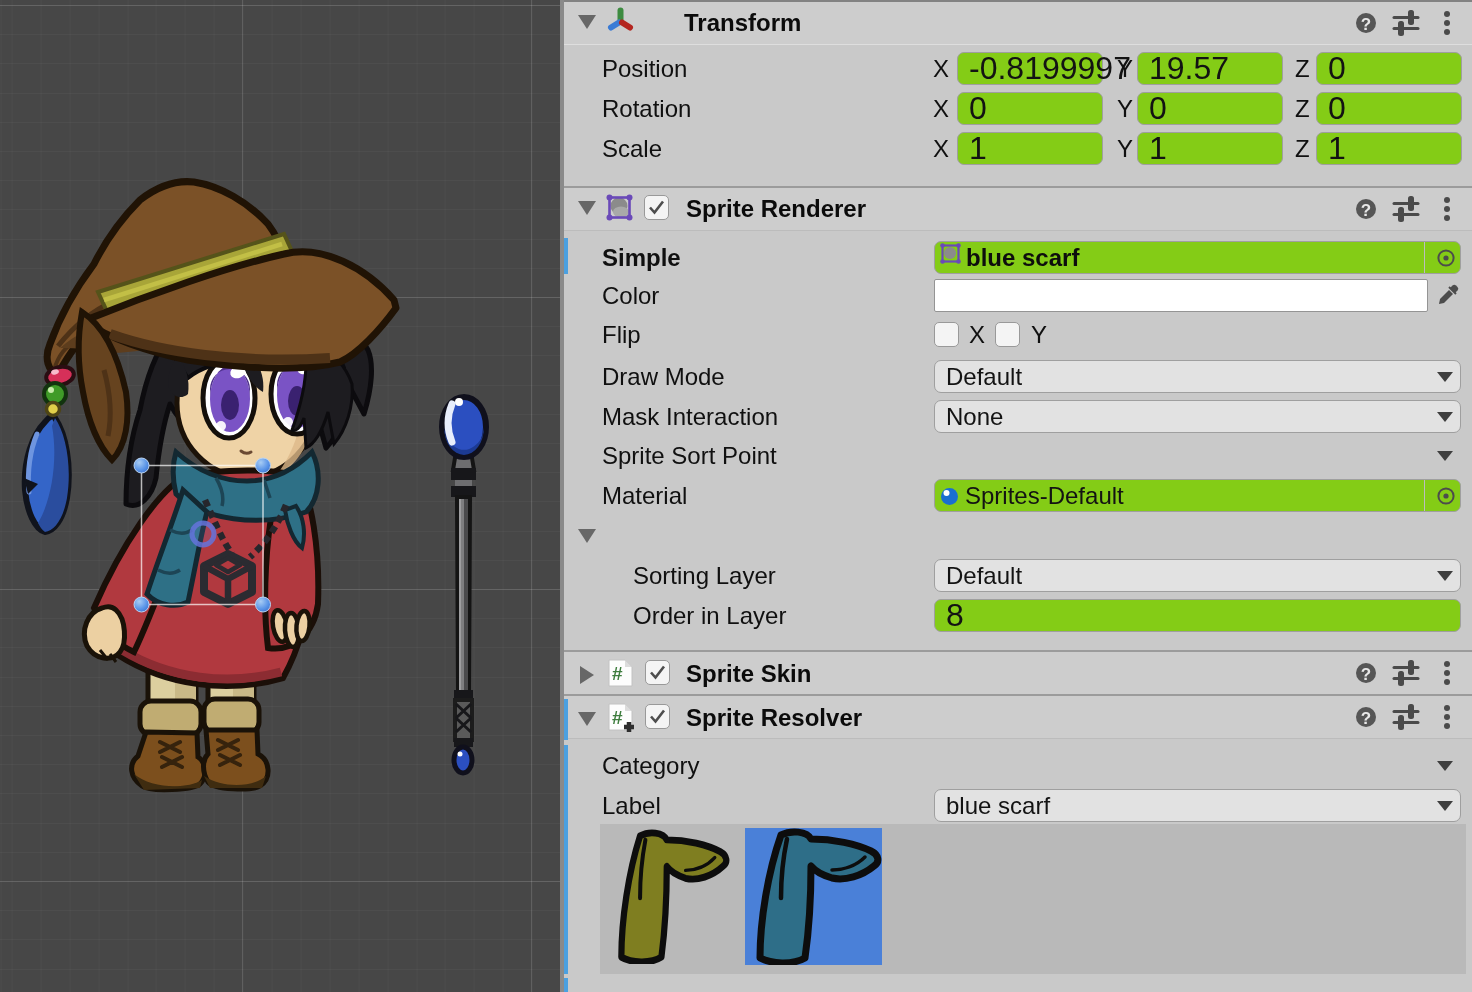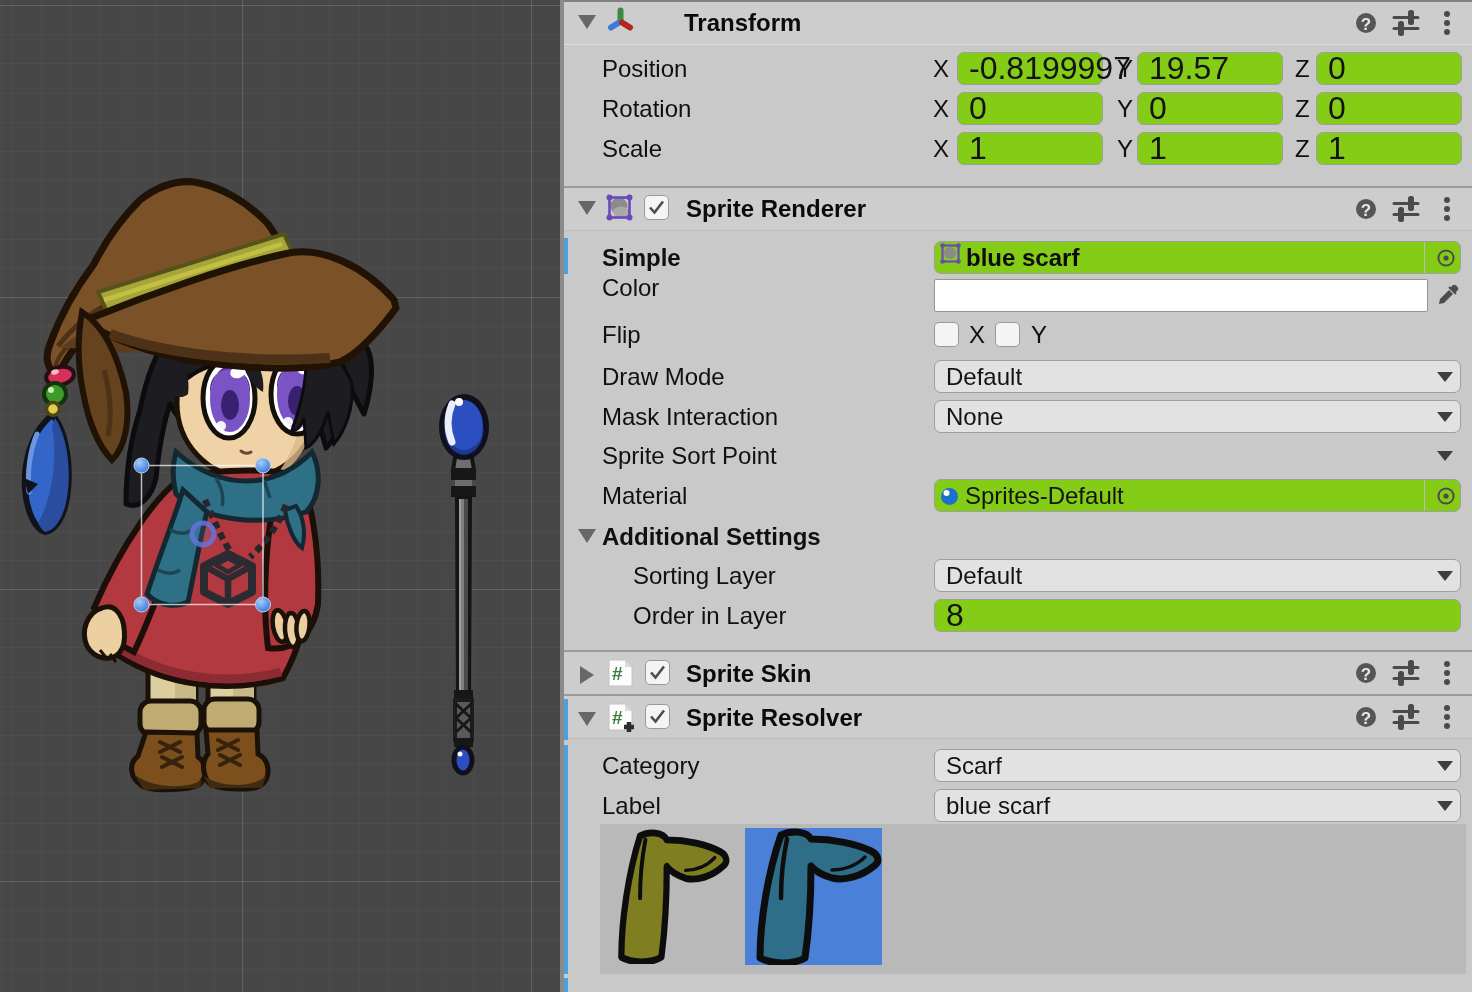--- a/index.html
+++ b/index.html
@@ -272,21 +272,21 @@
     <circle cx="2.5" cy="2.5" r="2.3" fill="#6a49b8"></circle>
     <circle cx="18.5" cy="2.5" r="2.3" fill="#6a49b8"></circle>
     <circle cx="2.5" cy="18.5" r="2.3" fill="#6a49b8"></circle>
     <circle cx="18.5" cy="18.5" r="2.3" fill="#6a49b8"></circle>
   </svg>
   <div class="abs" style="left:402px;top:241px;font-size:24px;font-weight:bold;line-height:33px;color:#0d0d0d">blue scarf</div>
   <svg class="abs" style="left:872px;top:248px" width="20" height="20" viewBox="0 0 20 20">
     <circle cx="10" cy="10" r="7.6" fill="none" stroke="#4c4c4c" stroke-width="2"></circle>
     <circle cx="10" cy="10" r="2.6" fill="#4c4c4c"></circle>
   </svg>
-  <div class="lbl" style="top:271px;line-height:33px">Color</div>
+  <div class="lbl" style="top:279px;line-height:33px">Color</div>
   <div class="abs" style="left:370px;top:279px;width:494px;height:33px;background:#ffffff;border:1px solid #949494;box-sizing:border-box;border-radius:2px"></div>
   <svg class="abs" style="left:872px;top:283px" width="24" height="24" viewBox="0 0 24 24">
     <path d="M3 21 L4 16 L13 7 L17 11 L8 20 Z" fill="#4c4c4c"></path>
     <path d="M14 5 L19 10 L21.5 7.5 A2.5 2.5 0 0 0 21.5 4 L20 2.5 A2.5 2.5 0 0 0 16.5 2.5 Z" fill="#4c4c4c"></path>
     <line x1="13" y1="4" x2="20" y2="11" stroke="#4c4c4c" stroke-width="2"></line>
   </svg>
   <div class="lbl" style="top:322px;line-height:25px">Flip</div>
   <div class="cb" style="left:370px;top:322px"></div>
   <div class="axis" style="left:405px;top:322px;line-height:25px">X</div>
   <div class="cb" style="left:431px;top:322px"></div>
@@ -307,21 +307,20 @@
     <circle cx="6.5" cy="6" r="3" fill="#ffffff"></circle>
   </svg>
   <div class="abs" style="left:401px;top:479px;font-size:24px;line-height:33px;color:#131313">Sprites-Default</div>
   <svg class="abs" style="left:872px;top:486px" width="20" height="20" viewBox="0 0 20 20">
     <circle cx="10" cy="10" r="7.6" fill="none" stroke="#4c4c4c" stroke-width="2"></circle>
     <circle cx="10" cy="10" r="2.6" fill="#4c4c4c"></circle>
   </svg>
   <svg class="abs" style="left:8px;top:519px" width="30" height="30" viewBox="0 0 30 30">
     <polygon points="6,10 24,10 15,24" fill="#676767"></polygon>
   </svg>
-  <div class="lbl" style="top:522px;line-height:30px;font-weight:bold">Additional Settings</div>
   <div class="lbl" style="left:69px;top:559px;line-height:33px">Sorting Layer</div>
   <div class="dd" style="left:370px;top:559px;width:527px;height:33px">Default</div>
   <div class="ddarrow" style="left:873px;top:571px"></div>
   <div class="lbl" style="left:69px;top:599px;line-height:33px">Order in Layer</div>
   <div class="fld" style="left:370px;top:599px;width:527px;height:33px">8</div>
 
   <div class="sep" style="top:650px;height:2px"></div>
   <div class="hdr" style="top:652px;height:42px"></div>
   <svg class="abs" style="left:6px;top:660px" width="30" height="30" viewBox="0 0 30 30">
     <polygon points="10,6 24,15 10,24" fill="#676767"></polygon>
@@ -384,21 +383,20 @@
     <g fill="#4a4a4a">
       <circle cx="93" cy="9" r="3"></circle>
         <circle cx="93" cy="18" r="3"></circle>
         <circle cx="93" cy="27" r="3"></circle>
     </g>
   </svg>
 
   <div class="bluebar" style="top:745px;height:229px"></div>
   <div class="bluebar" style="top:978px;height:14px"></div>
   <div class="lbl" style="top:749px;line-height:33px">Category</div>
-  <div class="dd" style="left:370px;top:749px;width:527px;height:33px">Scarf</div>
   <div class="ddarrow" style="left:873px;top:761px"></div>
   <div class="lbl" style="top:789px;line-height:33px">Label</div>
   <div class="dd" style="left:370px;top:789px;width:527px;height:33px">blue scarf</div>
   <div class="ddarrow" style="left:873px;top:801px"></div>
 
   <div class="abs" style="left:36px;top:824px;width:866px;height:150px;background:#b9b9b9"></div>
   <div class="abs" style="left:181px;top:828px;width:137px;height:137px;background:#4a80d8"></div>
   <svg class="abs" style="left:44px;top:829px" width="122" height="135" viewBox="0 0 137 137" preserveAspectRatio="none">
     <path d="M36,7 C46,2 62,3 66,11 C88,11 112,16 126,23 C134,27 135,34 129,38 C117,48 100,53 87,50 C77,47 70,43 66,38 C66,68 64,102 60,130 C48,137 26,136 15,130 C15,92 23,44 36,7 Z" fill="#7f7e20" stroke="#0d0d0d" stroke-width="7" stroke-linejoin="round"></path>
     <path d="M42,11 C38,30 36,52 36,70" stroke="#0d0d0d" stroke-width="4.5" fill="none" stroke-linecap="round"></path>

